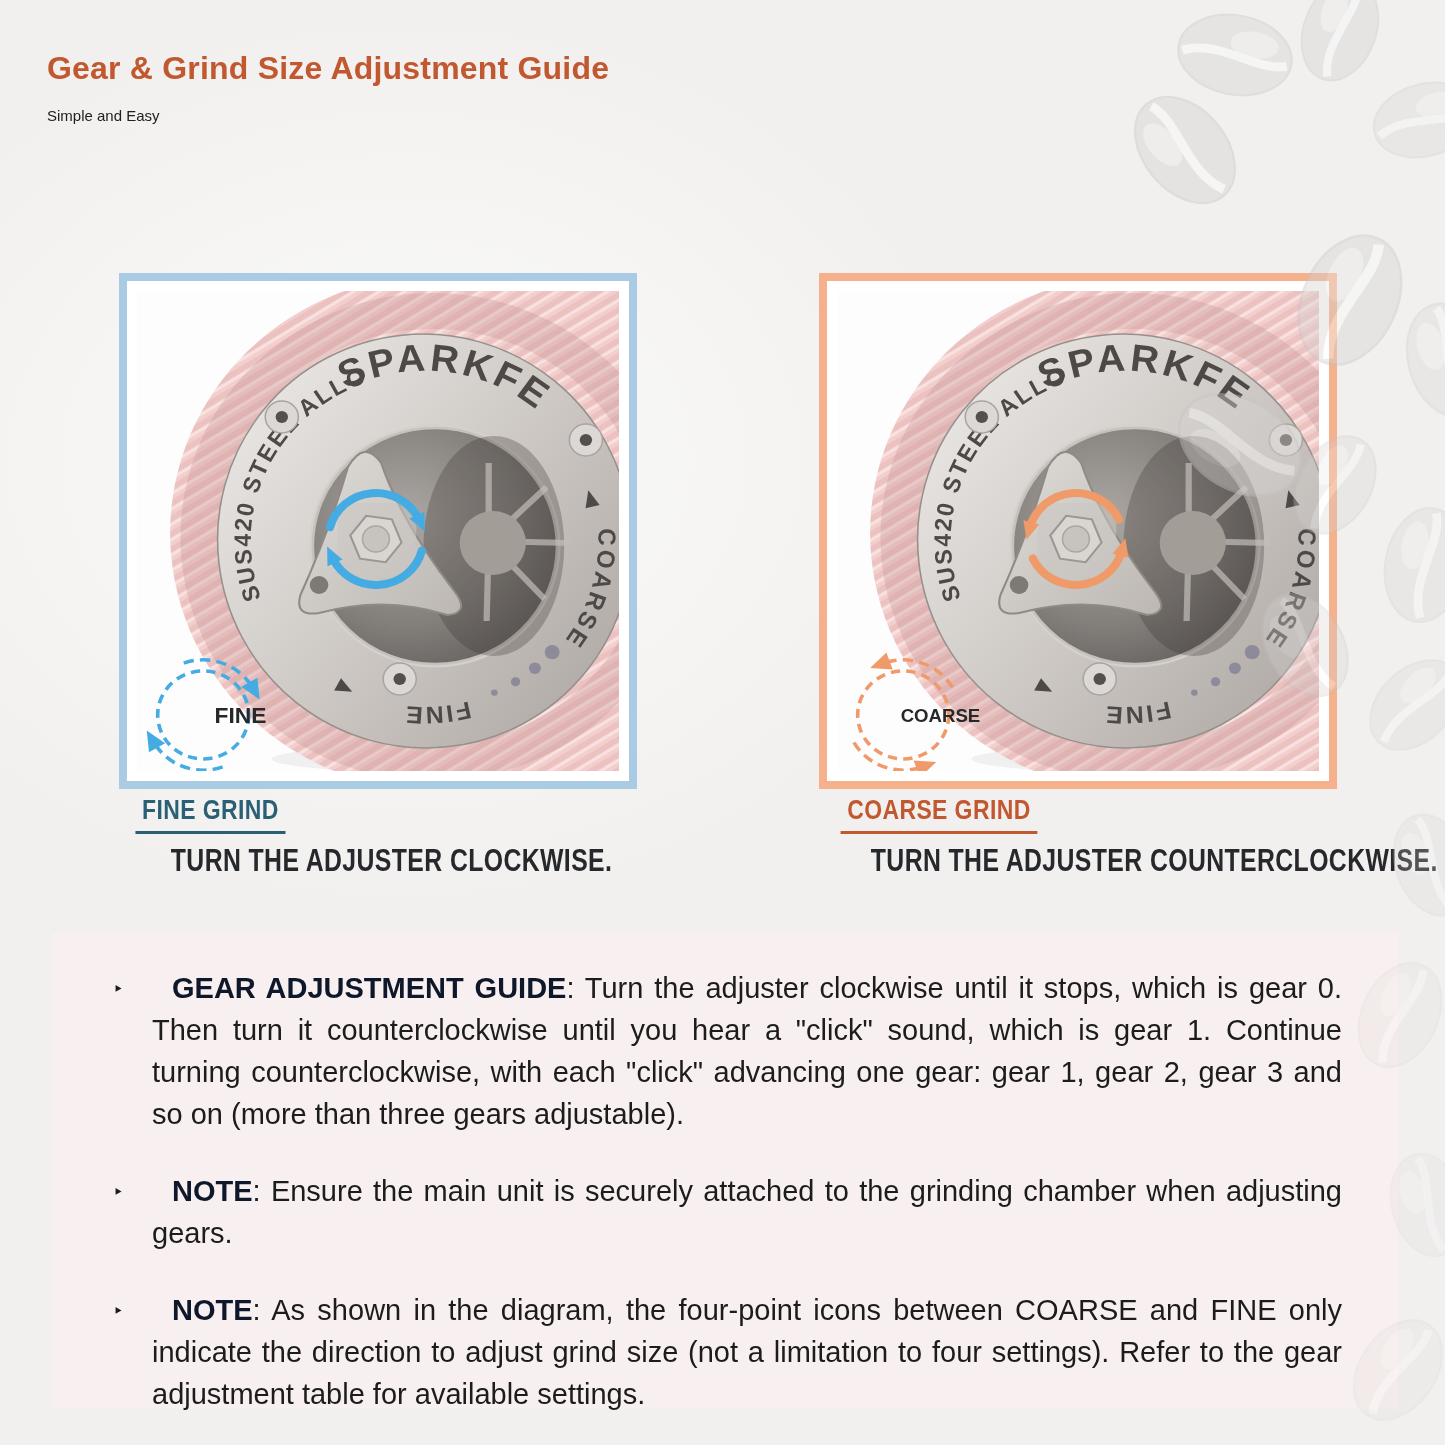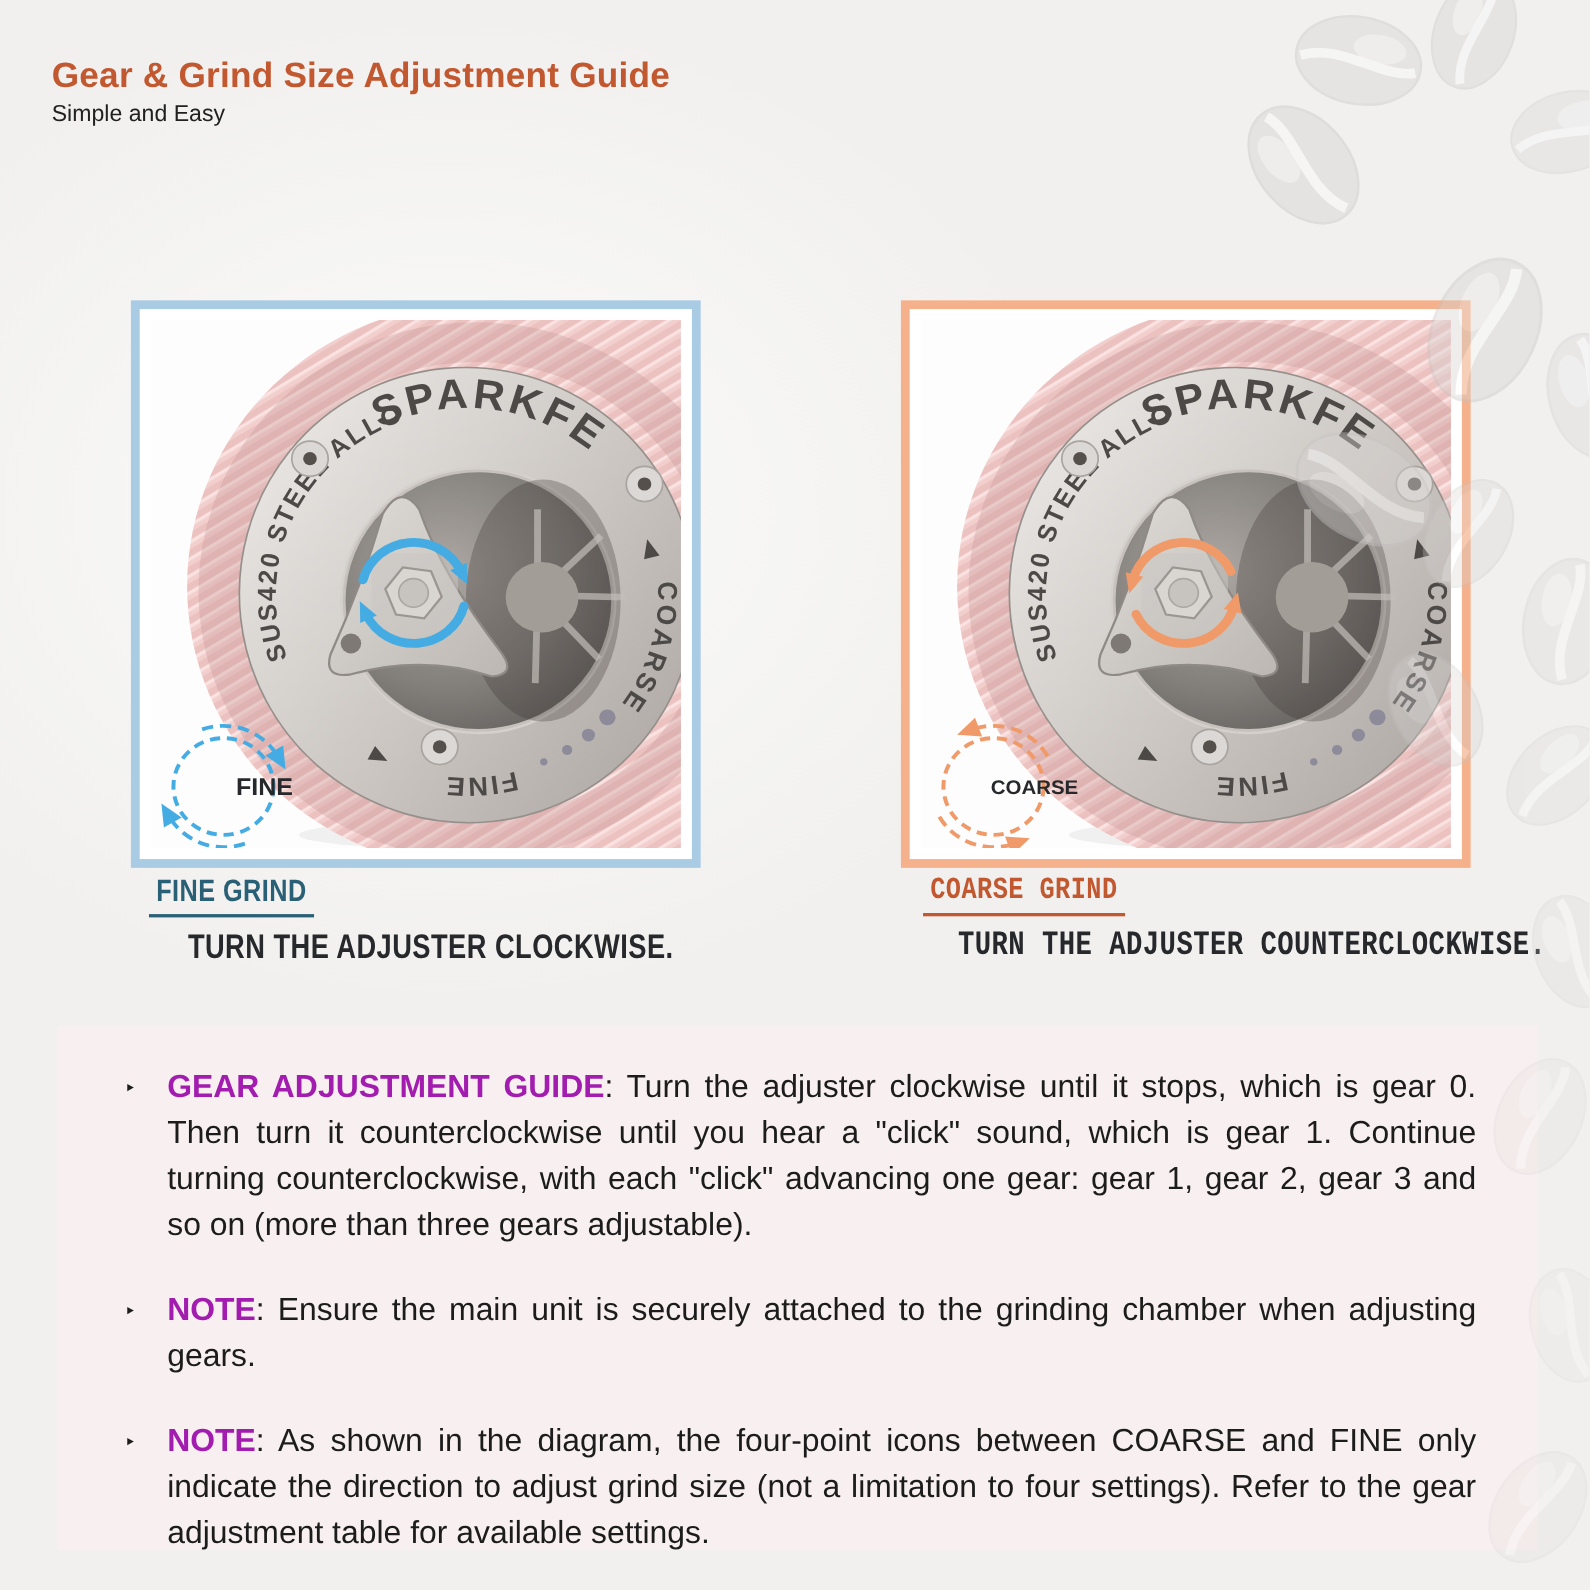--- a/index.html
+++ b/index.html
@@ -13,53 +13,53 @@
   body::before{
     content:"";position:absolute;inset:0;
     background:radial-gradient(ellipse 900px 700px at 28% 32%, rgba(252,252,251,.9) 0%, rgba(252,252,251,0) 65%);
     pointer-events:none;
   }
   .beans-layer{ position:absolute; inset:0; pointer-events:none; z-index:5; }
   .content{ position:absolute; inset:0; z-index:2; }
 
   .header{ position:absolute; left:47px; top:50px; }
   .title{ font-size:32px; font-weight:bold; letter-spacing:.2px; }
-  .subtitle{ margin-top:5px; font-size:21px; color:#212121; }
+  .subtitle{ margin-top:20px; font-size:15px; color:#212121; }
 
   .panel{
     position:absolute; top:273px; width:518px; height:516px;
     background:#ffffff; padding:10px;
     border:8px solid var(--panel-border,#ccc);
   }
   .panel.fine   { left:119px; }
   .panel.coarse { left:819px; }
   .photo{ width:100%; height:100%; display:block; }
 
   .caption{ position:absolute; top:794px; width:518px; }
   .caption.fine   { left:119px; }
-  .caption.coarse { left:819px;font-family:Liberation Mono, monospace; }
+  .caption.coarse { left:819px; }
   .cap-title{
     display:inline-block; transform:scaleX(.82); transform-origin:center;
     font-size:28px; font-weight:bold; letter-spacing:.5px;
     padding:0 8px 5px 8px; border-bottom:3px solid currentColor;
   }
   .cap-sub{
     margin-top:9px; font-size:31px; font-weight:bold; color:#26282B;
     transform:scaleX(.8); transform-origin:center; letter-spacing:.5px;
     white-space:nowrap;
   }
 
   .notes-box{
     position:absolute; left:52px; top:933px; width:1346px; height:476px;
     background:#F8F0F0; padding:34px 56px 0 62px;
   }
   .note{ display:flex; margin-bottom:35px; color:#1C1C1C; }
   .note .marker{ width:38px; font-size:23px; padding-top:5px; color:#1C1C1C; flex:0 0 38px; }
   .note .body{ flex:1; font-size:29px; line-height:42px; text-align:justify; }
-  .note .body b{ color:#a21caf; }
+  .note .body b{ color:#0f172a;margin-left:20px; }
 
   .eng{ fill:#4C4947; font-family:"Liberation Sans",sans-serif; font-weight:bold; }
   text, textPath { user-select:none; }
 </style>
 </head>
 <body>
 
 <svg class="beans-layer" width="1445" height="1445" viewBox="0 0 1445 1445">
   <defs>
     <g id="bean">

